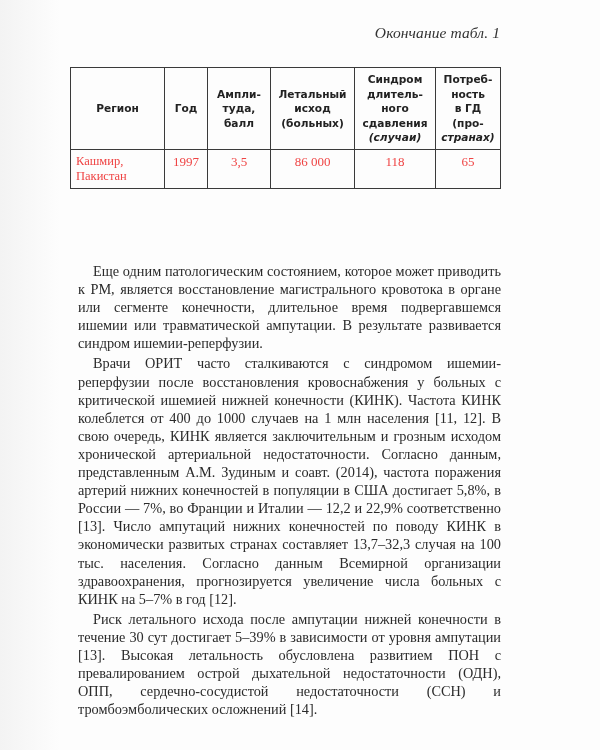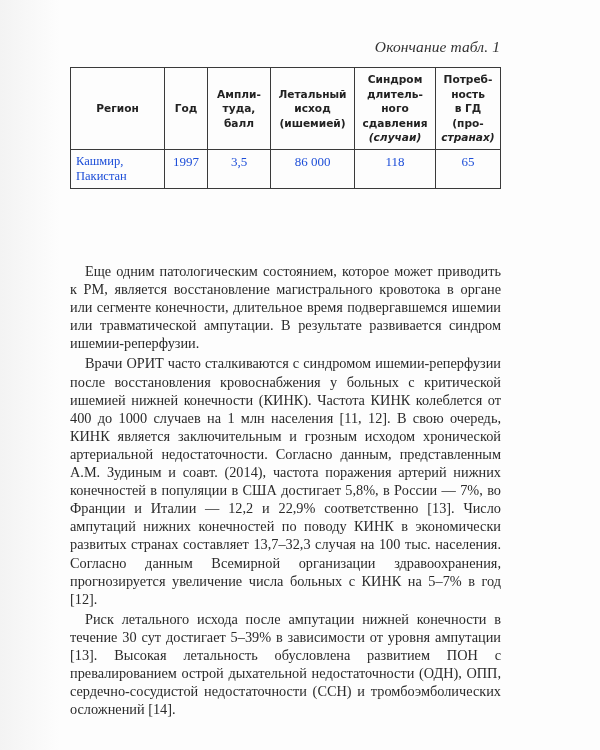--- a/index.html
+++ b/index.html
@@ -17,21 +17,21 @@
     }
     .page-shadow {
       position: absolute;
       left: 0; top: 0; bottom: 0;
       width: 60px;
       background: linear-gradient(to right, #f3f3f3, #fdfdfd);
     }
     .caption {
       position: absolute;
       right: 100px;
-      top: 38px;
+      top: 24px;
       font-style: italic;
       font-size: 15.5px;
       color: #333;
       letter-spacing: 0.1px;
     }
     table.data-table {
       position: absolute;
       left: 70px;
       top: 67px;
       width: 430px;
@@ -55,39 +55,39 @@
     table.data-table th .it {
       font-style: italic;
     }
     table.data-table td {
       font-size: 13px;
       line-height: 15px;
       vertical-align: top;
       text-align: center;
       padding: 4px 3px;
       height: 29px;
-      color: #1d4ed8;
+      color: #ef4444;
     }
     table.data-table td.region {
       text-align: left;
       padding-left: 5px;
       font-size: 12.5px;
     }
     .body-text {
       position: absolute;
       left: 70px;
       top: 262px;
       width: 431px;
       font-size: 14.3px;
       line-height: 18.1px;
       text-align: justify;
       color: #2a2a2a;
     }
     .body-text p {
-      margin: 0 0 2px 0;
+      margin: 0 0 2px 8px;
       text-indent: 15px;
       hyphens: manual;
     }
   </style>
 </head>
 <body>
 
 <div class="page-shadow"></div>
 
 <div class="caption">Окончание табл. 1</div>
@@ -103,21 +103,21 @@
   </colgroup>
   <thead>
     <tr>
       <th><span style="white-space:pre-line">Регион</span></th>
       <th><span style="white-space:pre-line">Год</span></th>
       <th><span style="white-space:pre-line">Ампли-
 туда,
 балл</span></th>
       <th><span style="white-space:pre-line">Летальный
 исход
-(ишемией)</span></th>
+(больных)</span></th>
       <th><span style="white-space:pre-line">Синдром
 длитель-
 ного
 сдавления</span><br><span class="it">(случаи)</span></th>
       <th><span style="white-space:pre-line">Потреб-
 ность
 в ГД
 (про-</span><br><span class="it">странах)</span></th>
     </tr>
   </thead>

